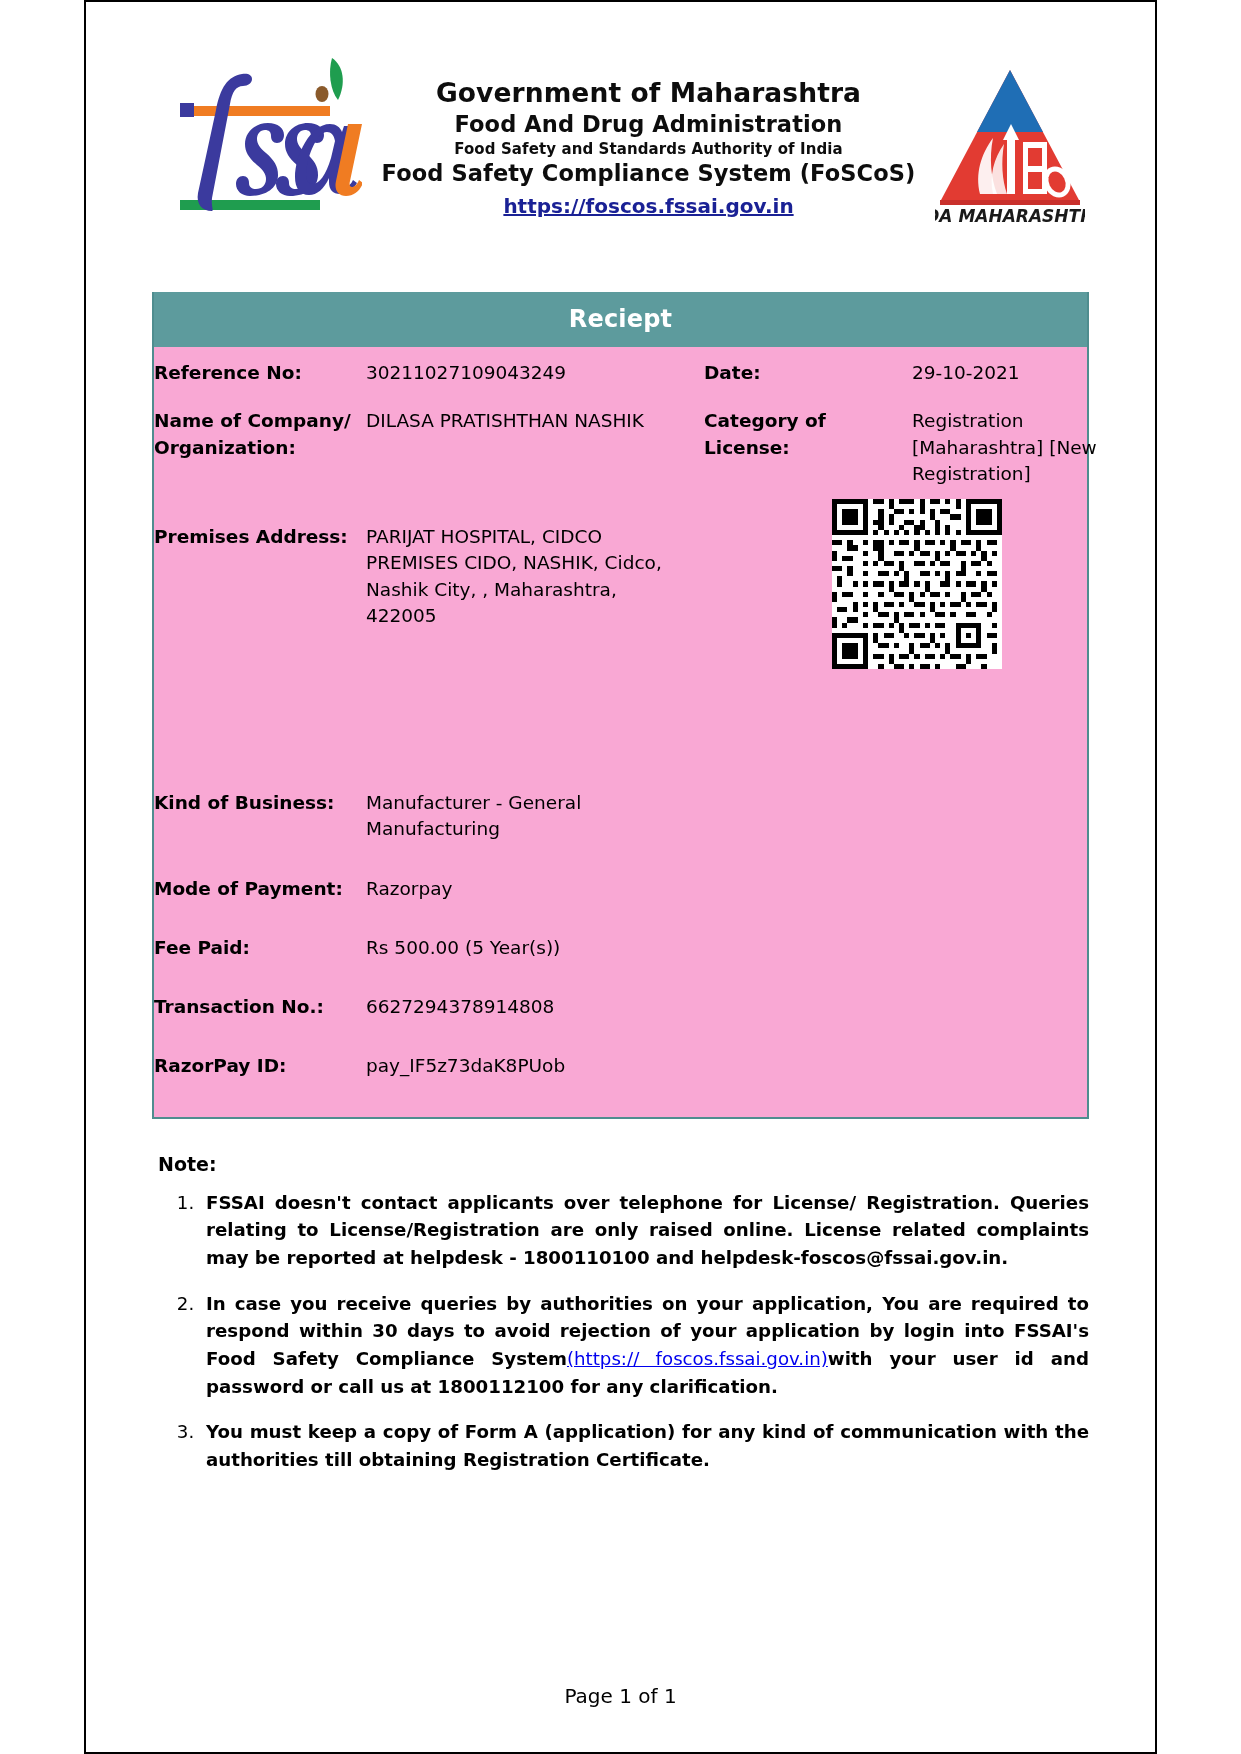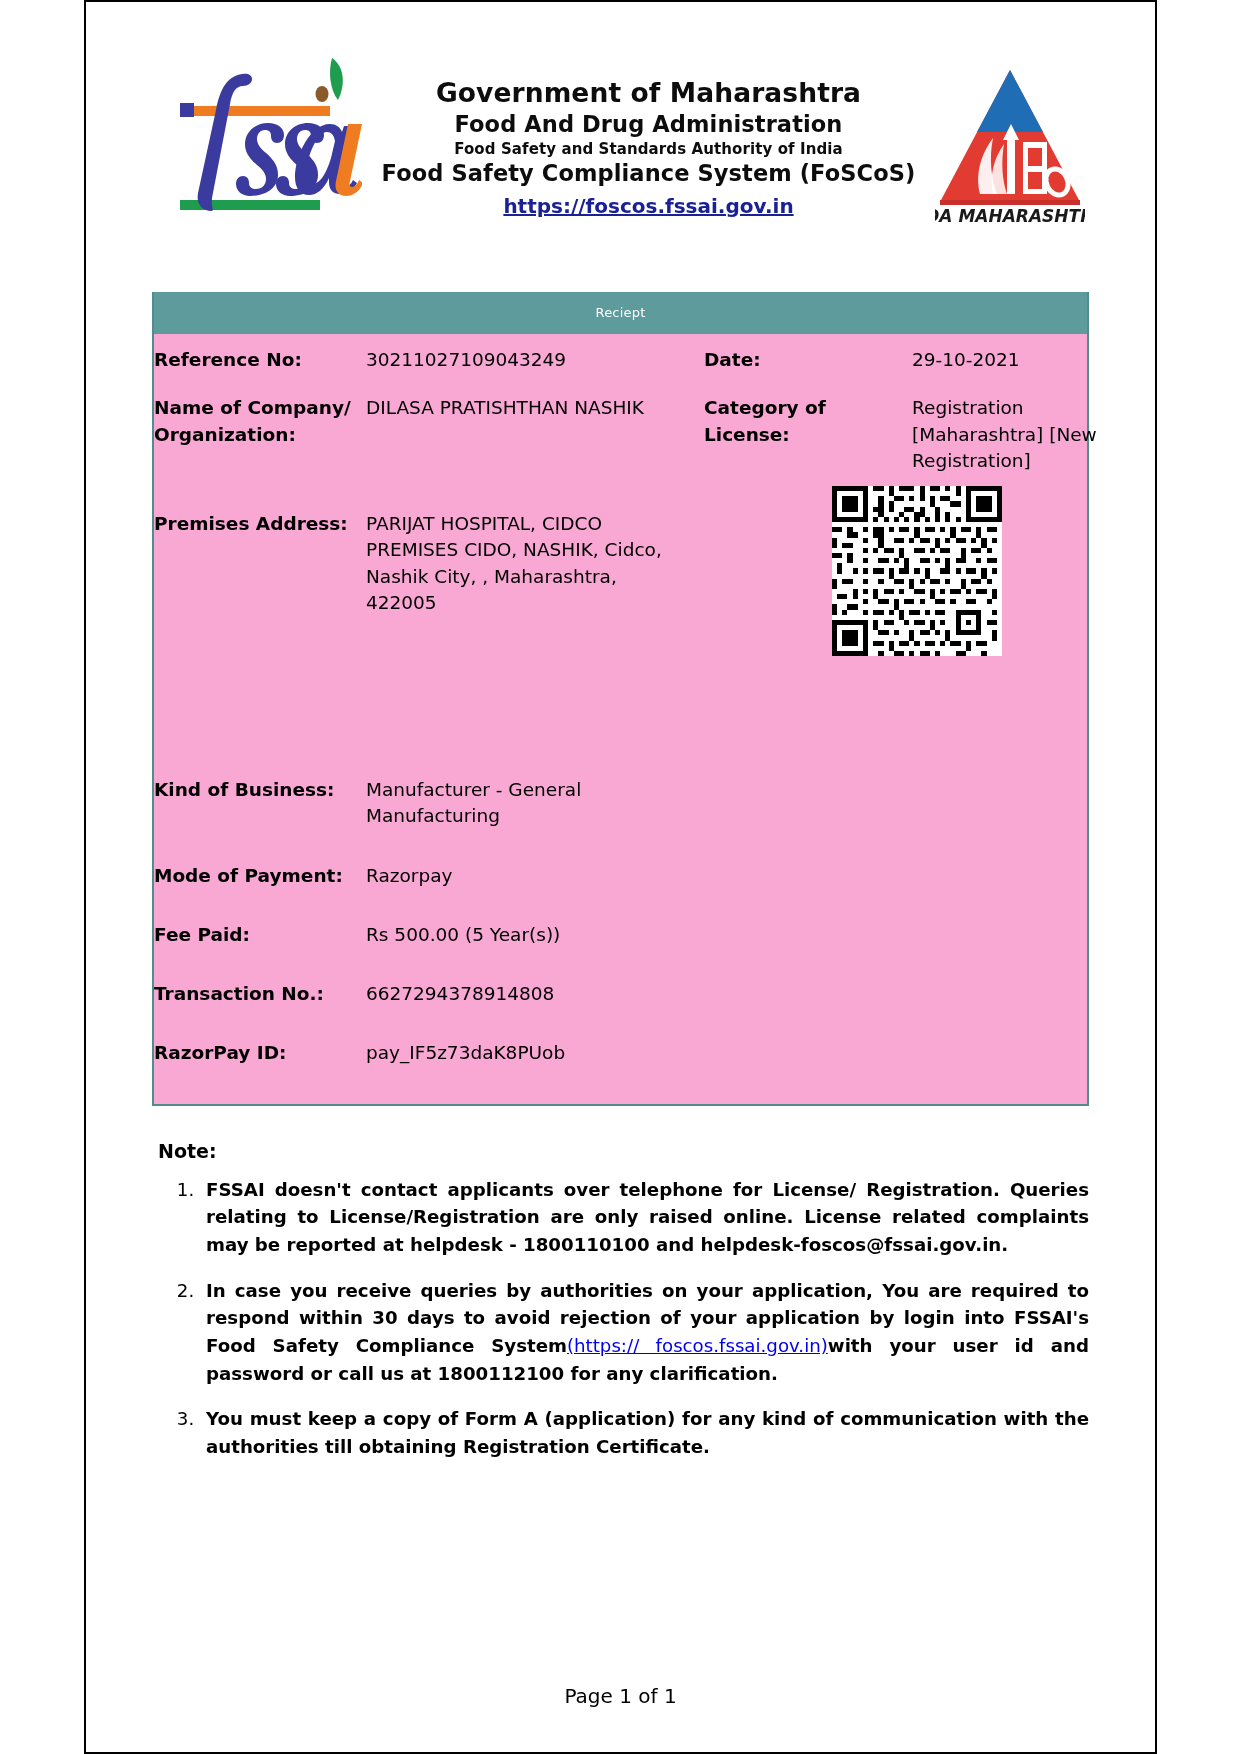--- a/index.html
+++ b/index.html
@@ -80,22 +80,22 @@
 
   
   .receipt-box {
     margin-top: 44px;
     border: 2px solid #4f8d8f;
     border-top: none;
   }
   .receipt-title {
     background: #5d9b9d;
     color: #ffffff;
-    font-weight: normal;
-    font-size: 13px;
+    font-weight: bold;
+    font-size: 24px;
     text-align: center;
     padding: 13px 0 14px 0;
     letter-spacing: 0.2px;
   }
   .receipt-body {
     padding: 2px 0 26px 0;
     background: #f9a8d4;
     position: relative;
   }
 

